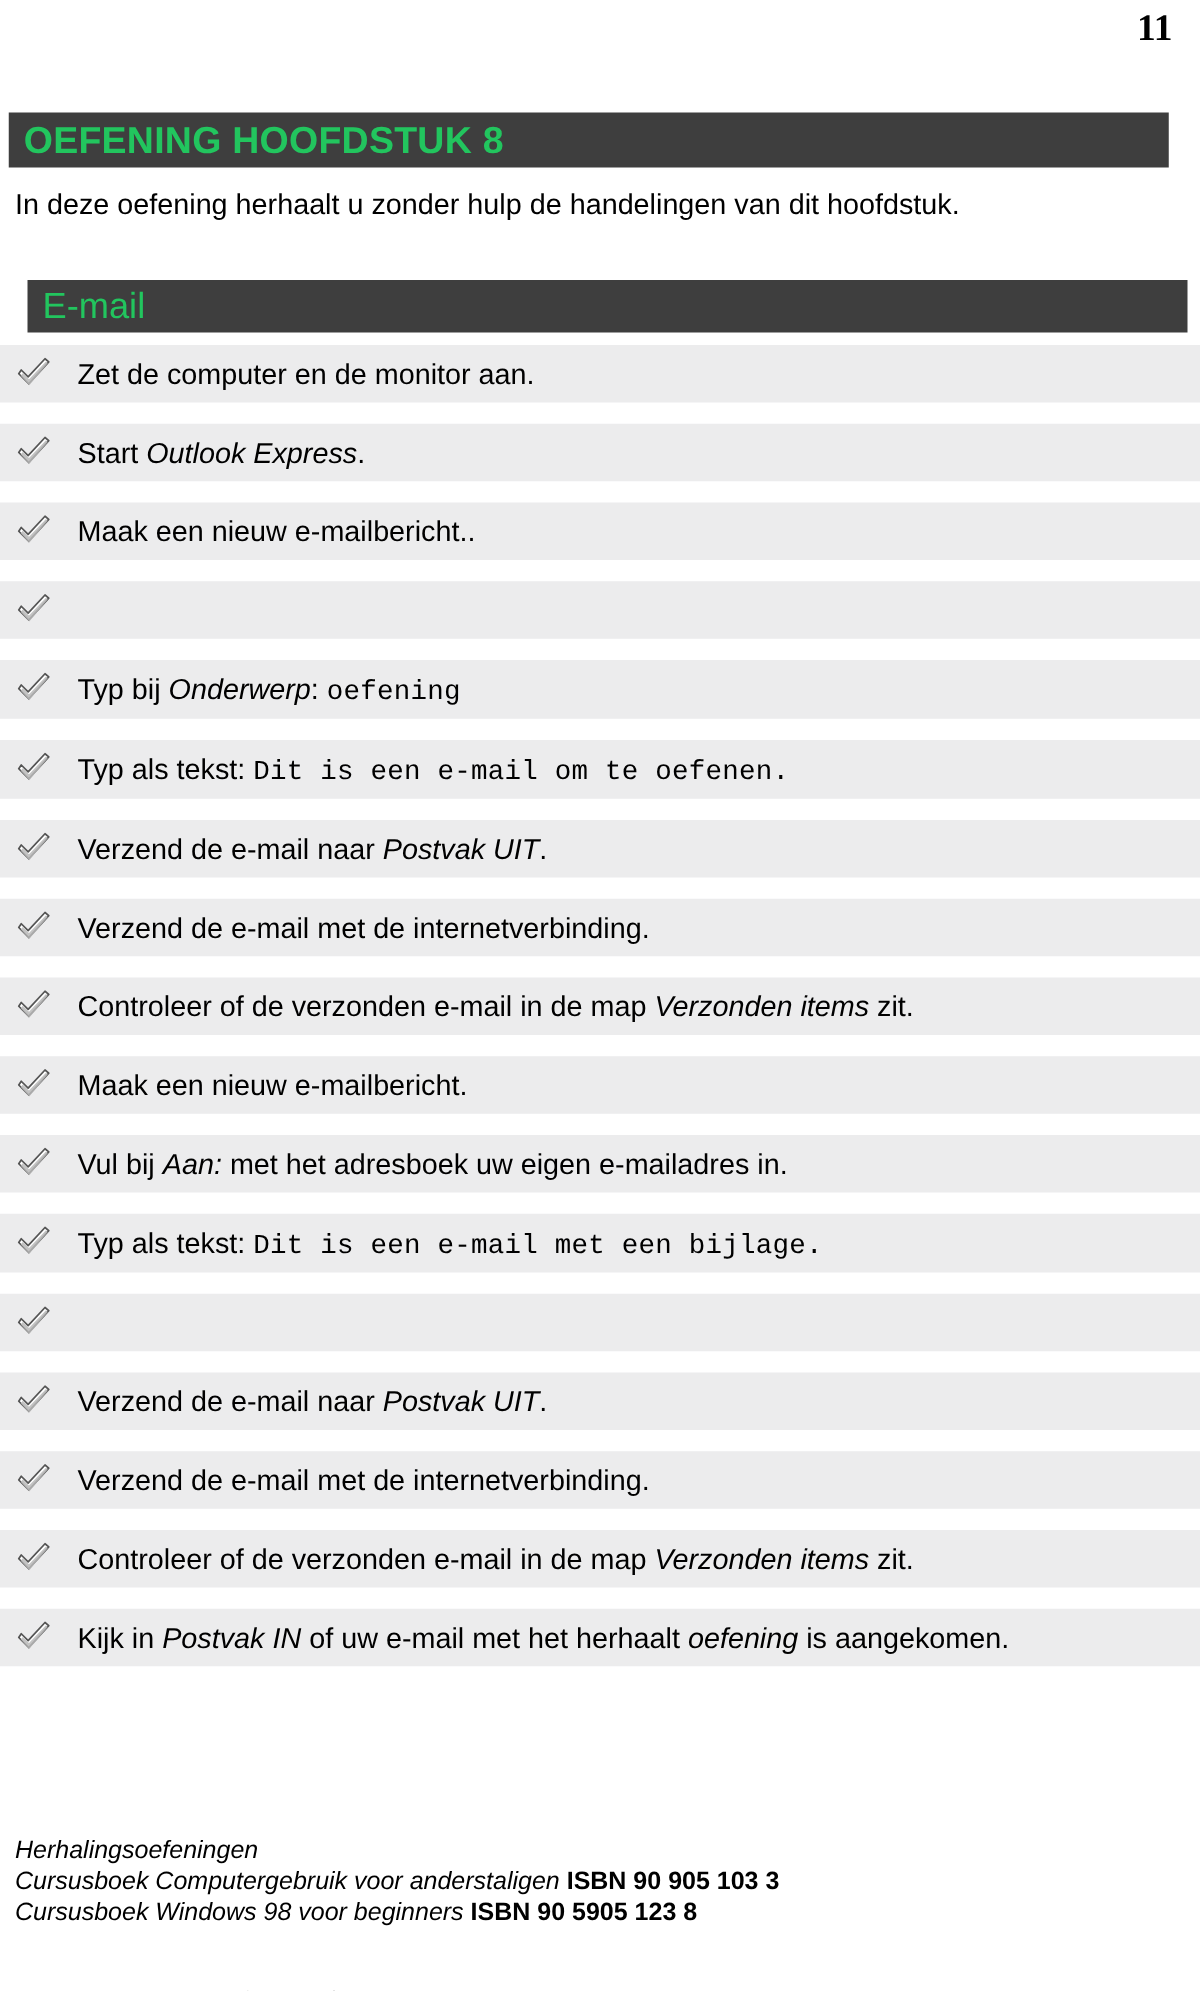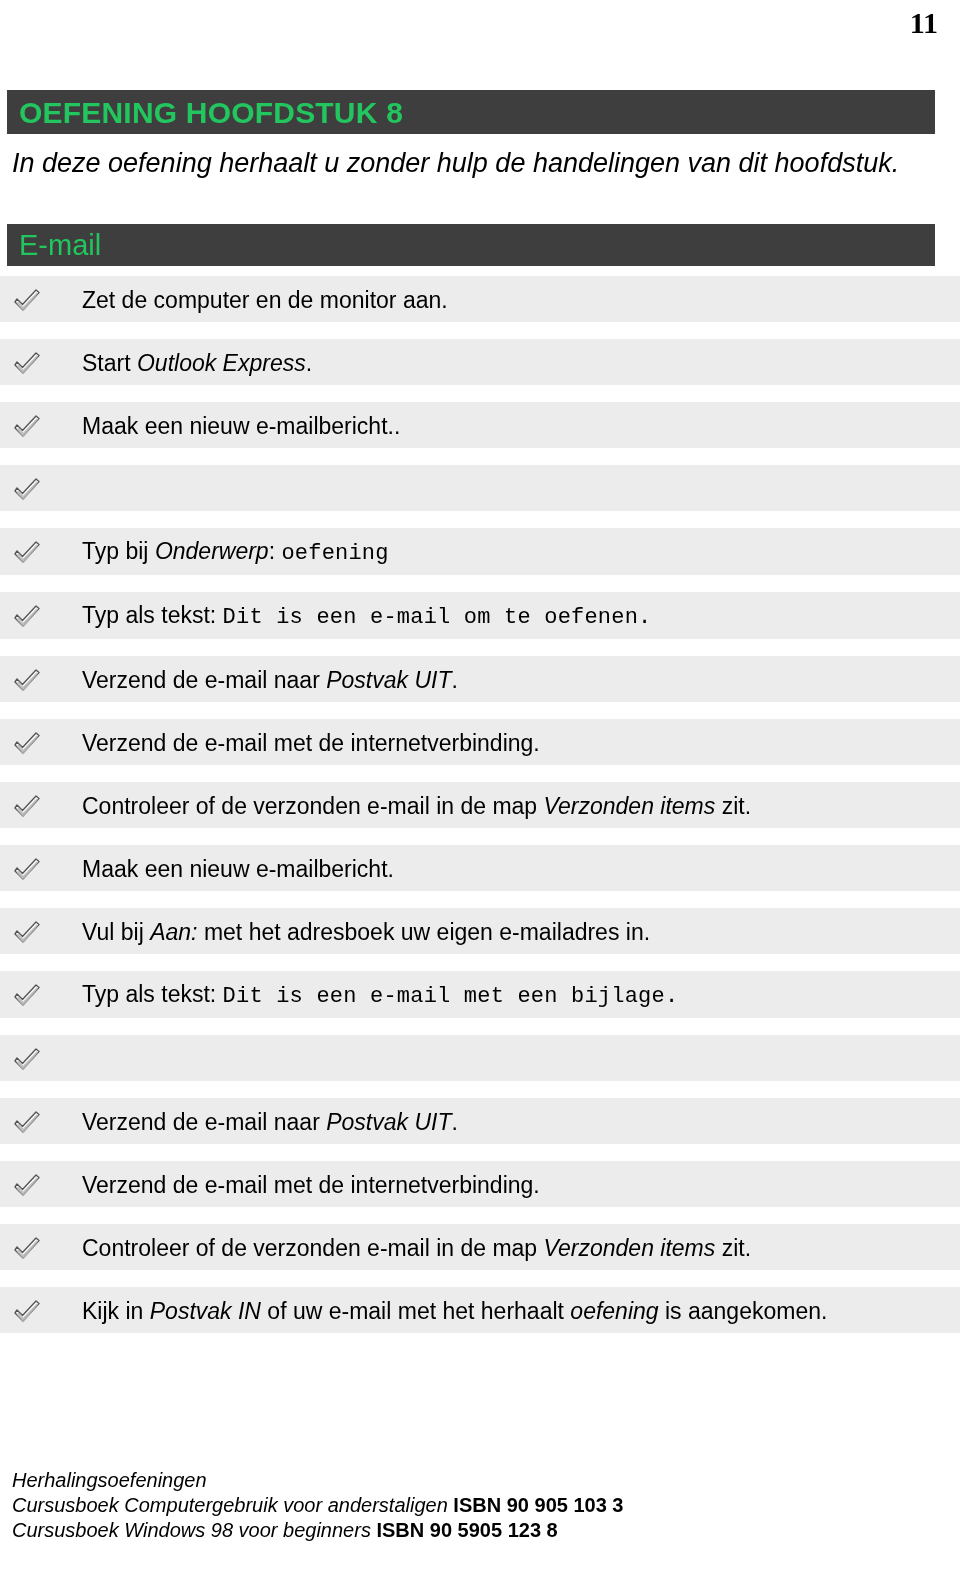--- a/index.html
+++ b/index.html
@@ -48,58 +48,56 @@
     width: 928px;
     height: 44px;
     padding: 4px 0 0 12px;
     font-size: 30px;
     font-weight: bold;
     letter-spacing: 0.2px;
     line-height: 38px;
   }
   .banner-section {
     position: absolute;
-    left: 7px;
+    left: 22px;
     top: 224px;
     width: 928px;
     height: 42px;
     padding: 2px 0 0 12px;
     font-size: 29px;
     font-weight: normal;
     line-height: 38px;
   }
 
   
   .intro {
     position: absolute;
     left: 12px;
     top: 148px;
     width: 920px;
-    font-size: 27px;
+    font-size: 23px;
     line-height: 30px;
-    font-style: italic;
   }
 
   
   .checklist {
     position: absolute;
     left: 0;
     top: 276px;
     width: 960px;
   }
   .check-item {
     position: relative;
     display: flex;
-    align-items: center;
+    align-items: flex-start;
     background: #ececed;
     min-height: 46px;
     margin-bottom: 17px;
     padding: 7px 0 6px 0;
     box-sizing: border-box;
-    gap: 20px;
   }
   .check-item .mark {
     flex: 0 0 62px;
     padding-left: 12px;
     box-sizing: border-box;
     font-size: 26px;
     line-height: 30px;
     color: #6e6e6e;
     position: relative;
     top: 1px;

